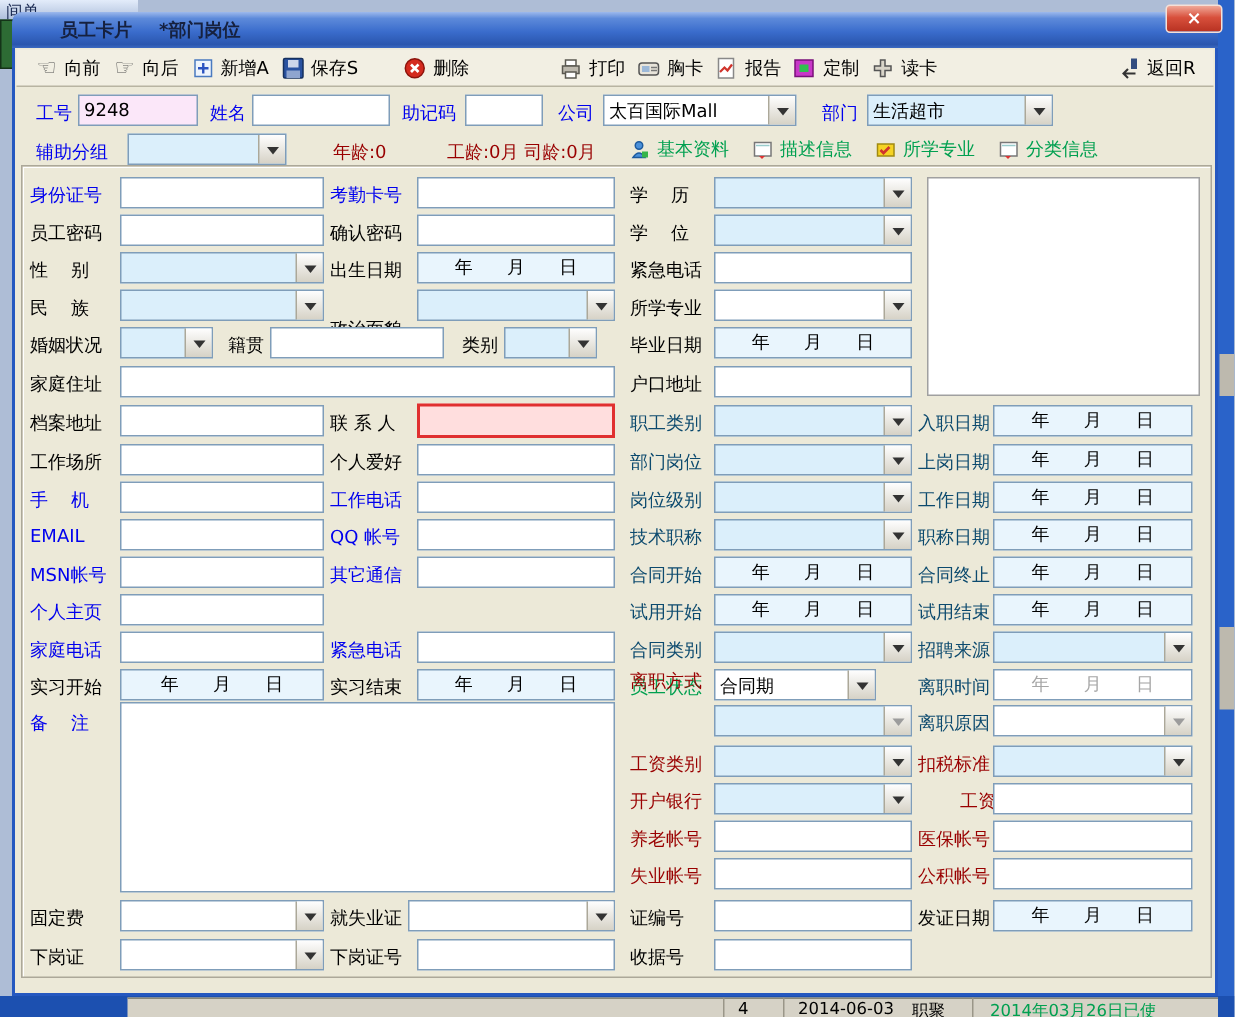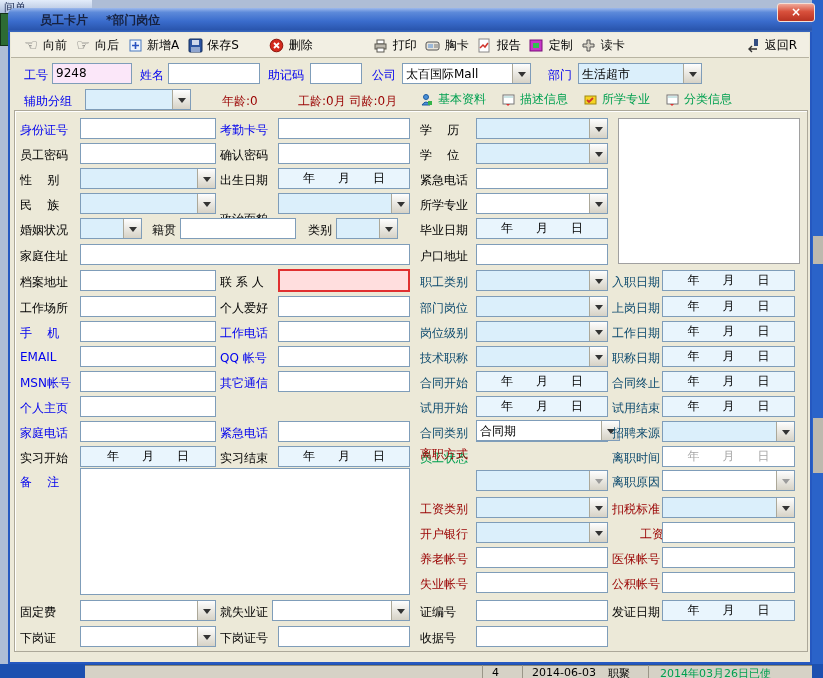--- a/index.html
+++ b/index.html
@@ -399,21 +399,21 @@
 <span class="L Ln" style="left:420px;top:375px">合同开始</span>
 <div class="D" style="left:476px;top:371px;width:132px">年      月      日</div>
 <span class="L Ln" style="left:420px;top:400px">试用开始</span>
 <div class="D" style="left:476px;top:396px;width:132px">年      月      日</div>
 <span class="L Ln" style="left:420px;top:425px">合同类别</span>
 <div class="C blue" style="left:476px;top:421px;width:132px">
     <span class="v"></span>
     <span class="a"></span>
   </div>
 <span class="L Lg" style="left:420px;top:450px">员工状态</span>
-<div class="C" style="left:476px;top:420px;width:144px">
+<div class="C" style="left:476px;top:446px;width:108px">
     <span class="v">合同期</span>
     <span class="a"></span>
   </div>
 
 <span class="L Lm" style="left:420px;top:446px">离职方式</span>
 <div class="C blue dis" style="left:476px;top:470px;width:132px">
     <span class="v"></span>
     <span class="a"></span>
   </div>
 <span class="L Lm" style="left:420px;top:501px">工资类别</span>

